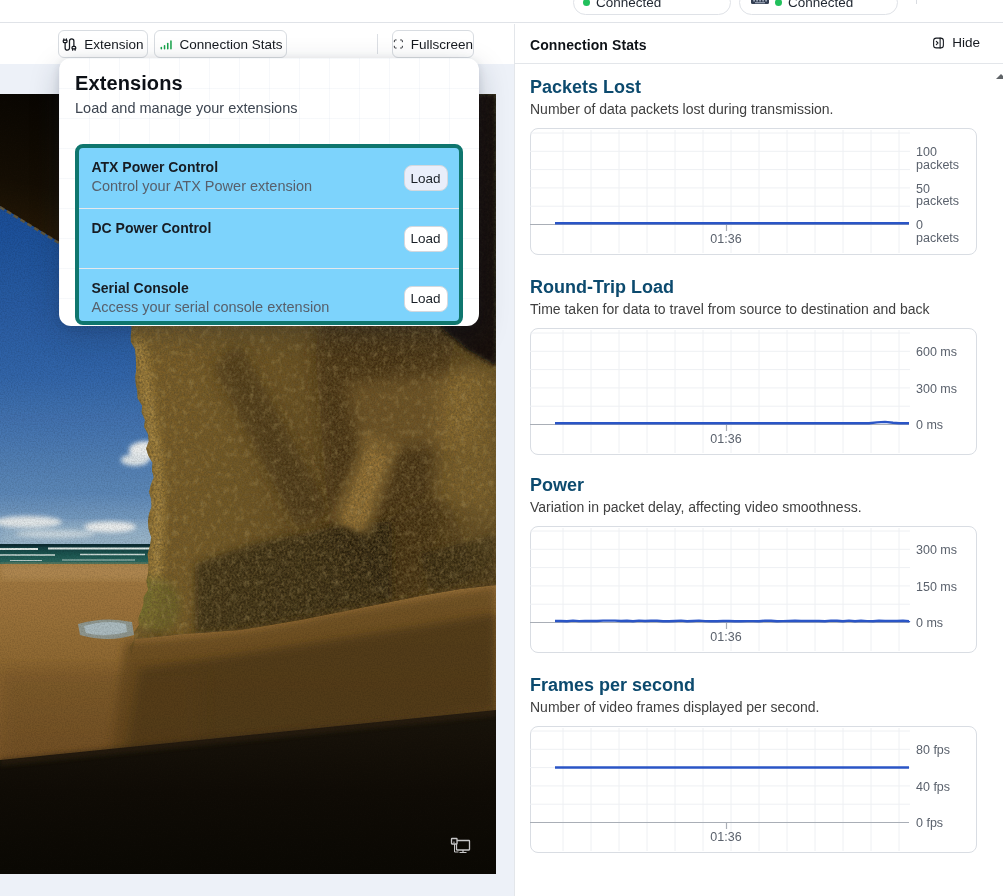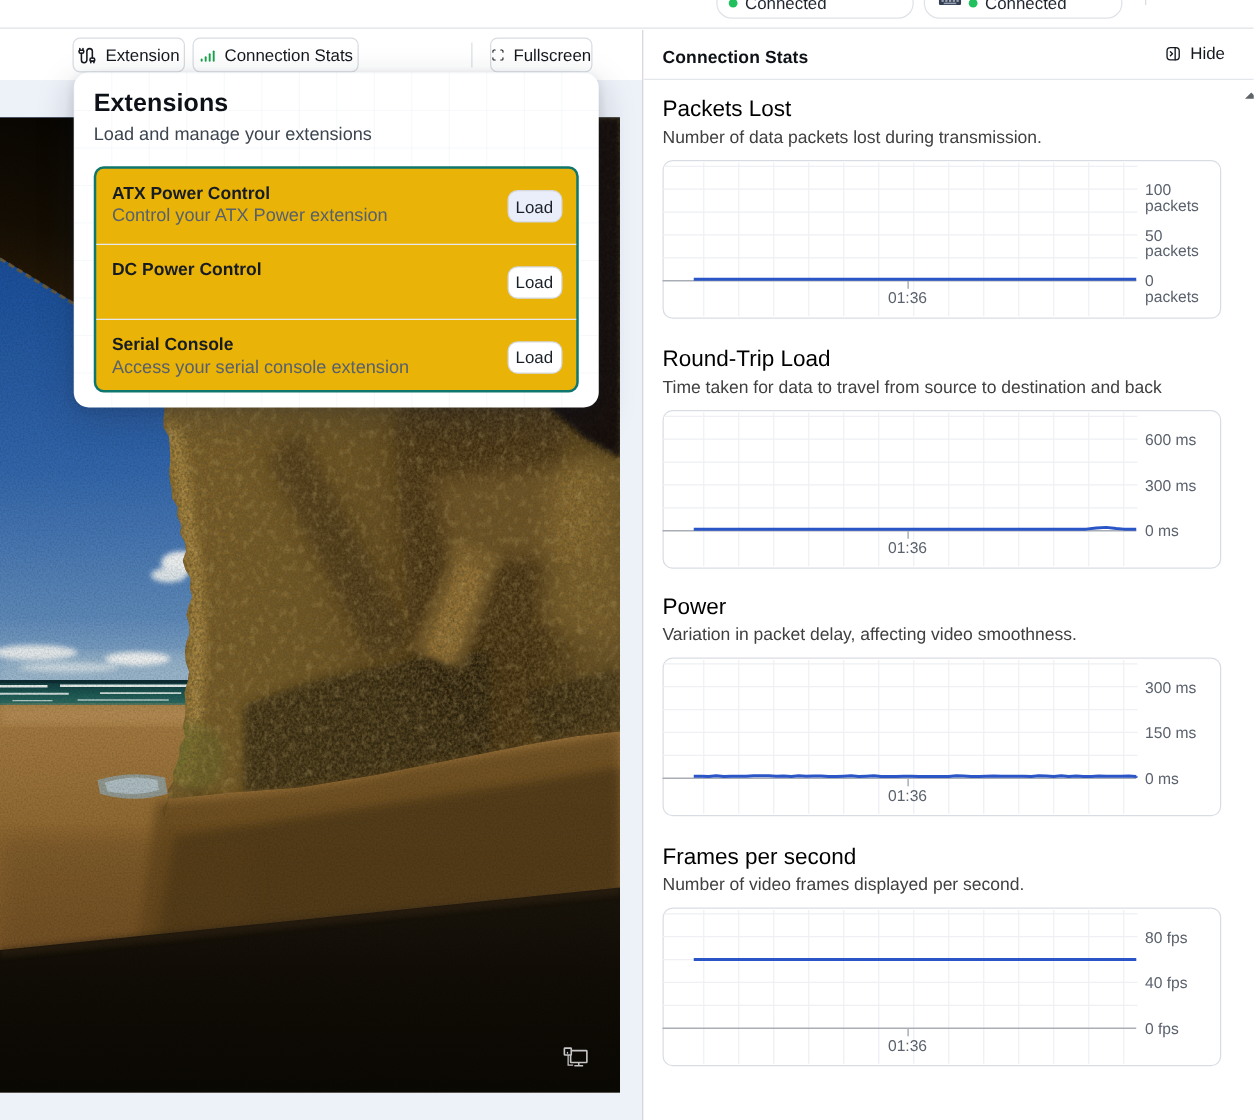--- a/index.html
+++ b/index.html
@@ -30,22 +30,22 @@
 
   
   #pop { position:absolute; left:59px; top:58px; width:420px; height:268px; background:#fff;
     border-radius:12px; box-shadow:0 10px 30px rgba(25,35,55,.22), 0 2px 8px rgba(25,35,55,.12); }
   #pop .grid { position:absolute; inset:0; border-radius:12px;
     background-image:linear-gradient(rgba(90,120,170,.05) 1px, transparent 1px),
       linear-gradient(90deg, rgba(90,120,170,.05) 1px, transparent 1px);
     background-size:30px 30px; }
   #pop h2 { position:absolute; left:16px; top:14px; font-size:20px; font-weight:700; color:#0d1117; letter-spacing:0.1px; }
   #pop .sub { position:absolute; left:16px; top:42px; font-size:14.5px; color:#3d4550; }
-  #plist { position:absolute; left:15.5px; top:75px; width:388px; height:181px;
-    border:2px solid #0f766e; border-radius:8px; background:#eab308; }
+  #plist { position:absolute; left:15.5px; top:86px; width:388px; height:181px;
+    border:4px solid #0f766e; border-radius:8px; background:#7dd3fc; }
   .prow { position:relative; height:60px; padding:10px 12px 0 13px; }
   .prow + .prow { border-top:1px solid #e5e8ec; }
   .prow .t { font-size:14px; font-weight:700; color:#171c23; padding-top:1px; }
   .prow .d { font-size:14.5px; color:#57606c; margin-top:3px; }
   .loadbtn { position:absolute; right:11px; top:50%; margin-top:-13px; width:44px; height:26px;
     border:1px solid #d4d8de; border-radius:8px; background:#fff; font-size:13.5px; color:#1a2027;
     display:flex; align-items:center; justify-content:center; }
   .loadbtn.hl { background:#e9eefa; }
 
   
@@ -53,21 +53,21 @@
   #rhdr { position:absolute; left:0; top:0; width:488px; height:40px; border-bottom:1px solid #e3e6ea; }
   #rhdr .title { position:absolute; left:15px; top:13px; font-size:14px; font-weight:700; color:#0e1217; letter-spacing:0.1px; }
   #hide { position:absolute; right:23px; top:11px; display:flex; align-items:center;
     font-size:13.5px; color:#15191f; font-weight:400; }
   #hide svg { margin-right:7px; }
   #scrollarrow { position:absolute; right:-3px; top:50px; width:0; height:0;
     border-left:5px solid transparent; border-right:5px solid transparent;
     border-bottom:5px solid #606468; }
   #charts { position:absolute; left:15px; top:40px; width:447px; }
   .chart-sec { margin-top:16px; }
-  .chart-sec h3 { font-size:18px; font-weight:400; color:#000000; line-height:24px; }
+  .chart-sec h3 { font-size:18px; font-weight:700; color:#0c4a6e; line-height:24px; }
   .chart-sec .cd { font-size:14px; color:#404040; line-height:20px; margin-top:0px; }
   .cbox { margin-top:9px; width:447px; height:127px; border:1px solid #d9dde3; border-radius:8px;
     position:relative; }
 </style>
 </head>
 <body>
 <div id="page">
 
   <div id="hdr">
     <div class="pill" style="left:573px; width:158px; padding-left:9px;"><span class="dot"></span>Connected</div>

